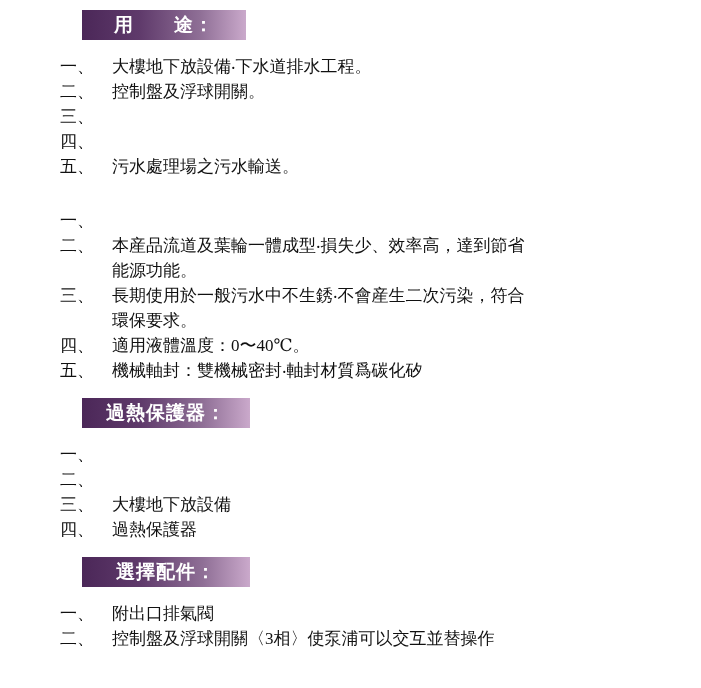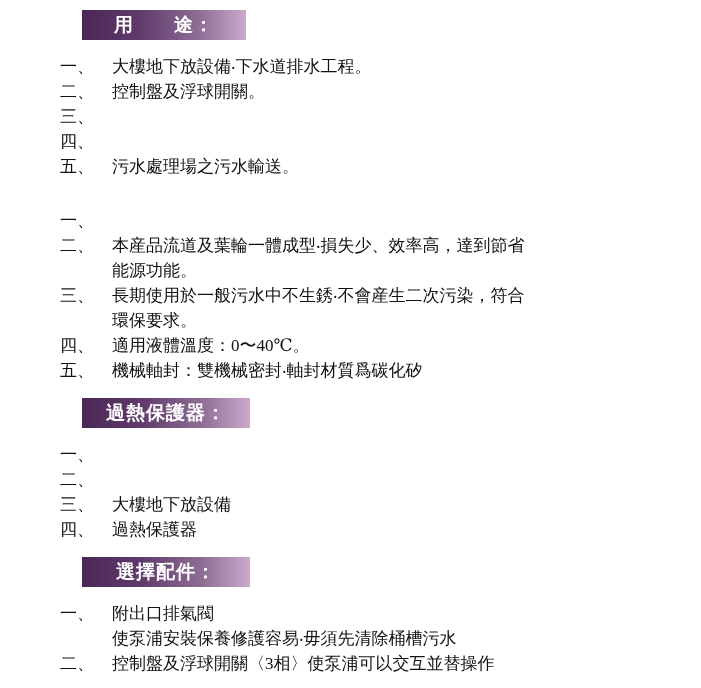--- a/index.html
+++ b/index.html
@@ -184,21 +184,20 @@
     <div class="gap-before-heading"></div>
     <div class="heading-wrap">
       <span class="heading short">選擇配件：</span>
     </div>
     <div class="gap-after-heading"></div>
     <ul class="list">
       <li class="item">
         <span class="num">一、</span>
         <span class="txt">
           <span class="cont">附出口排氣閥</span>
-          <span class="cont">使泵浦安裝保養修護容易‧毋須先清除桶槽污水</span>
         </span>
       </li>
       <li class="item">
         <span class="num">二、</span>
         <span class="txt">
           <span class="cont">控制盤及浮球開關〈3相〉使泵浦可以交互並替操作</span>
         </span>
       </li>
 
     </ul>

